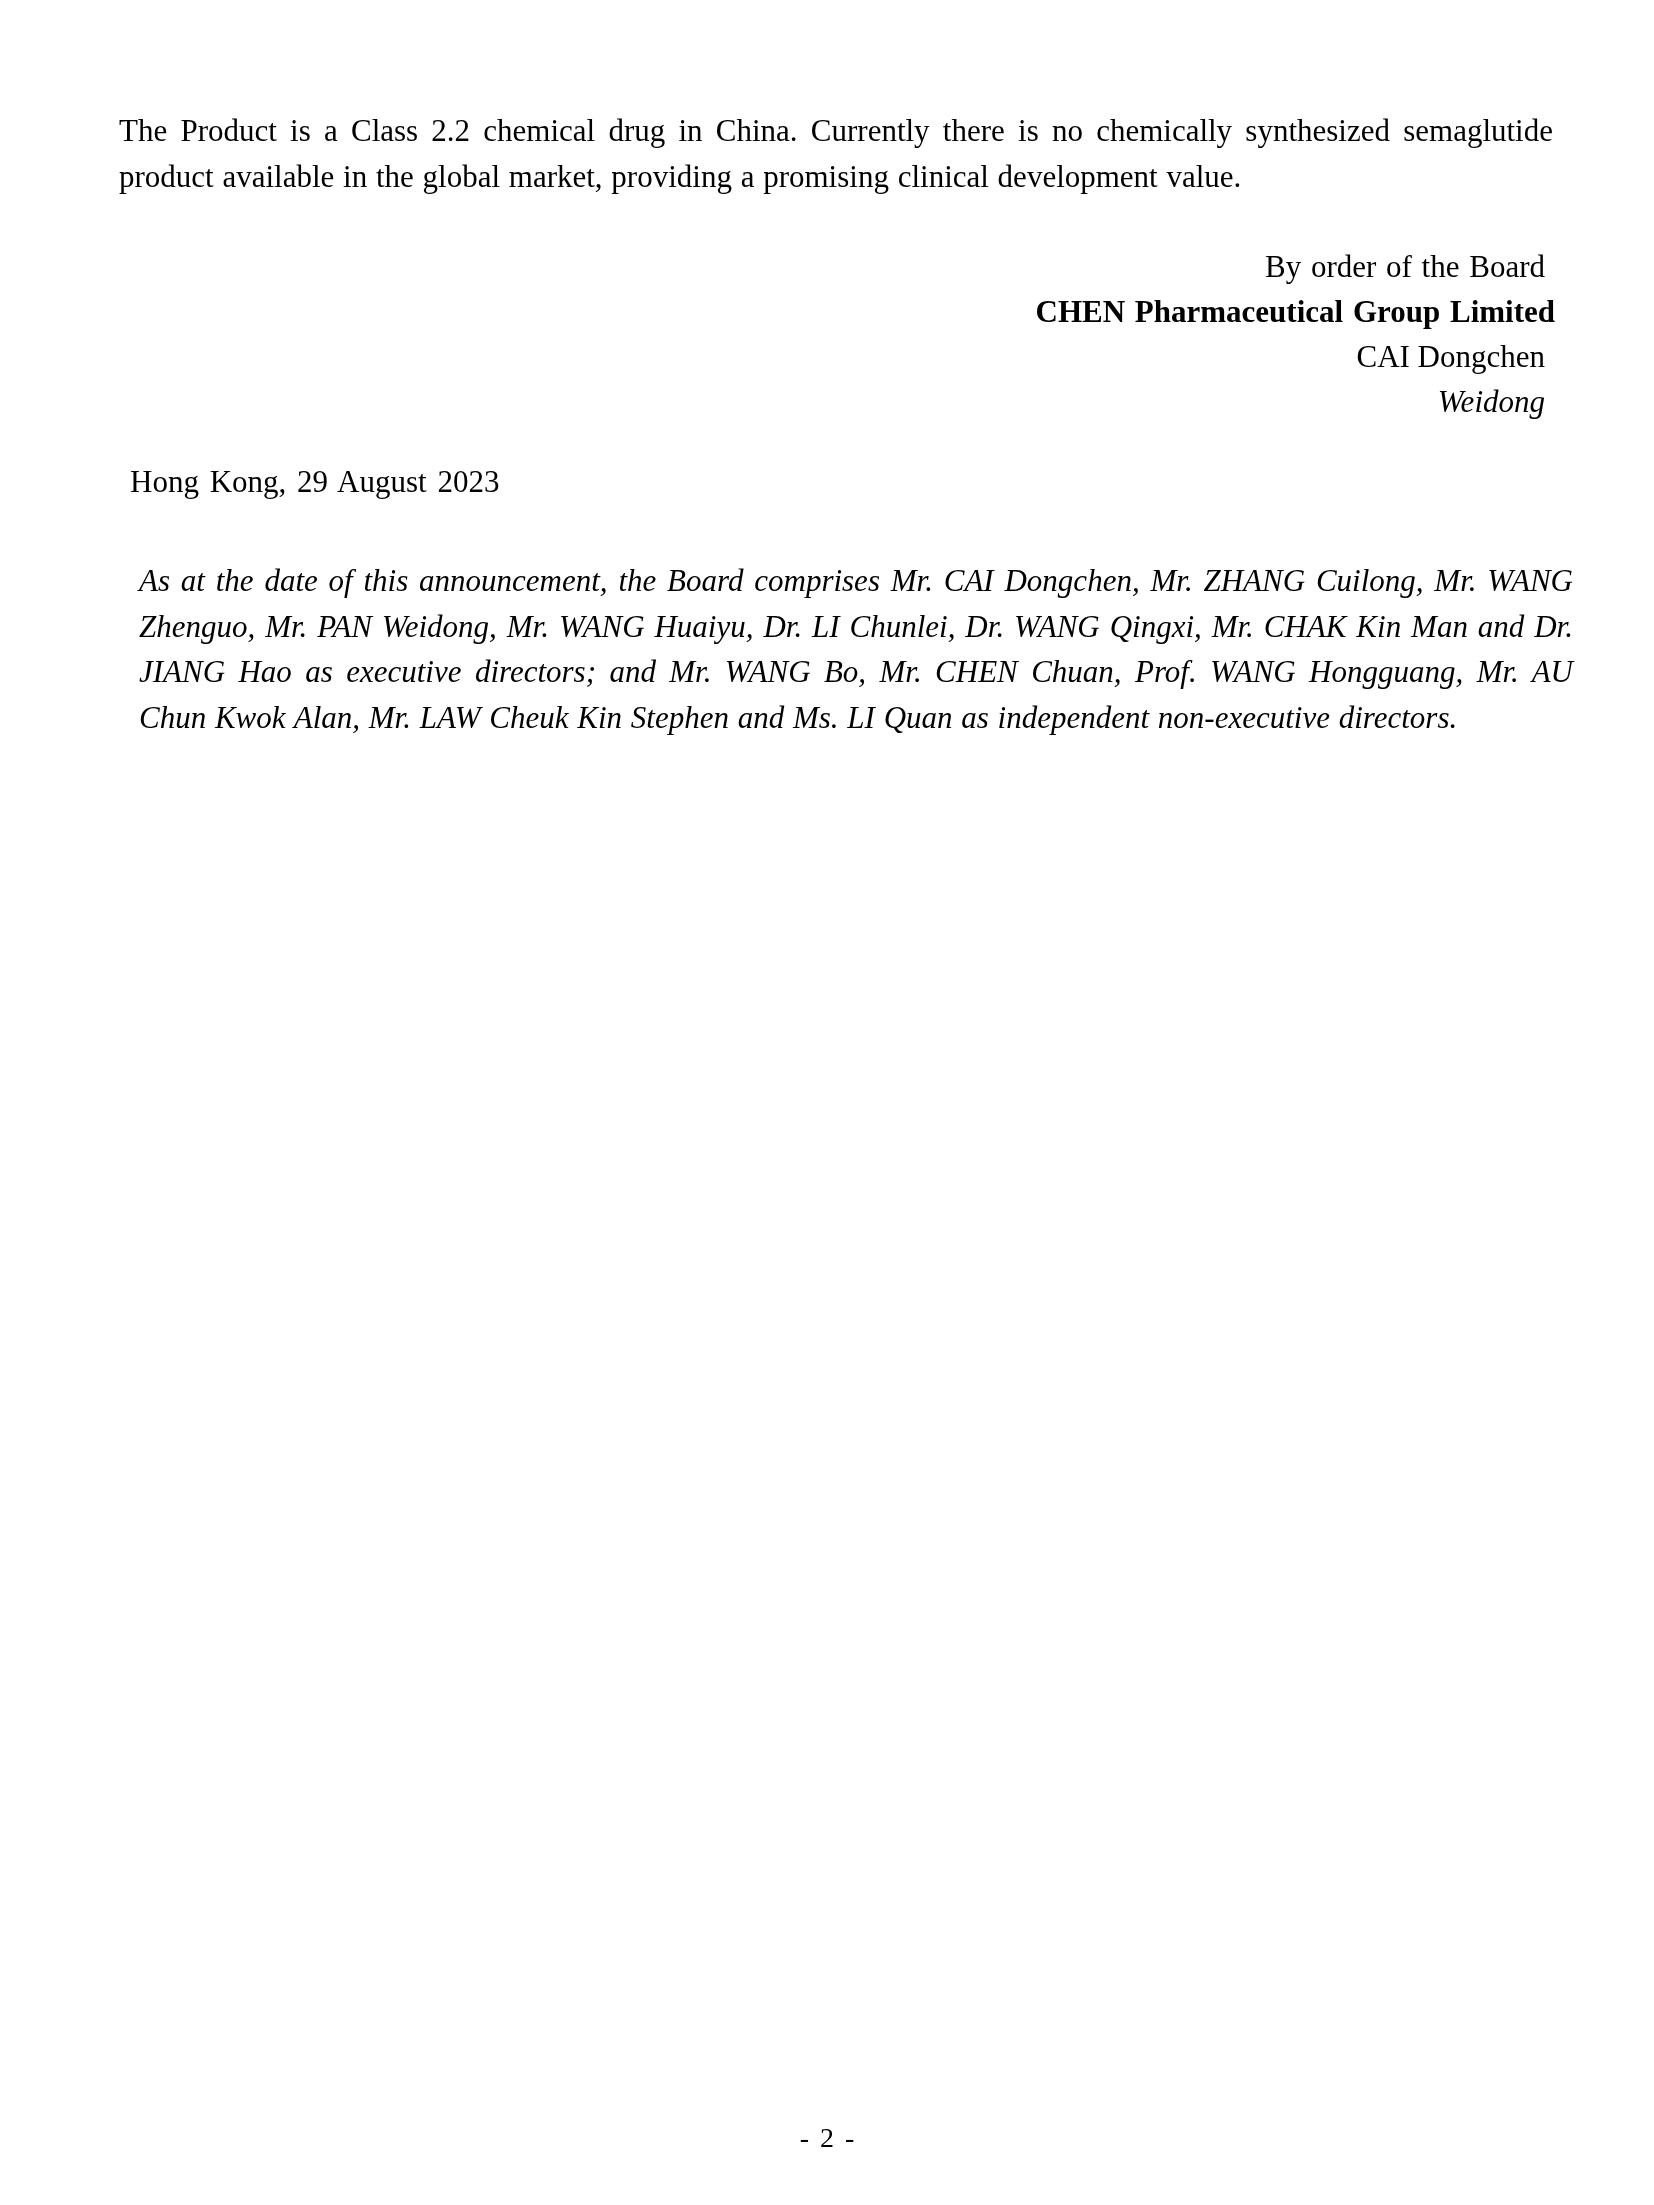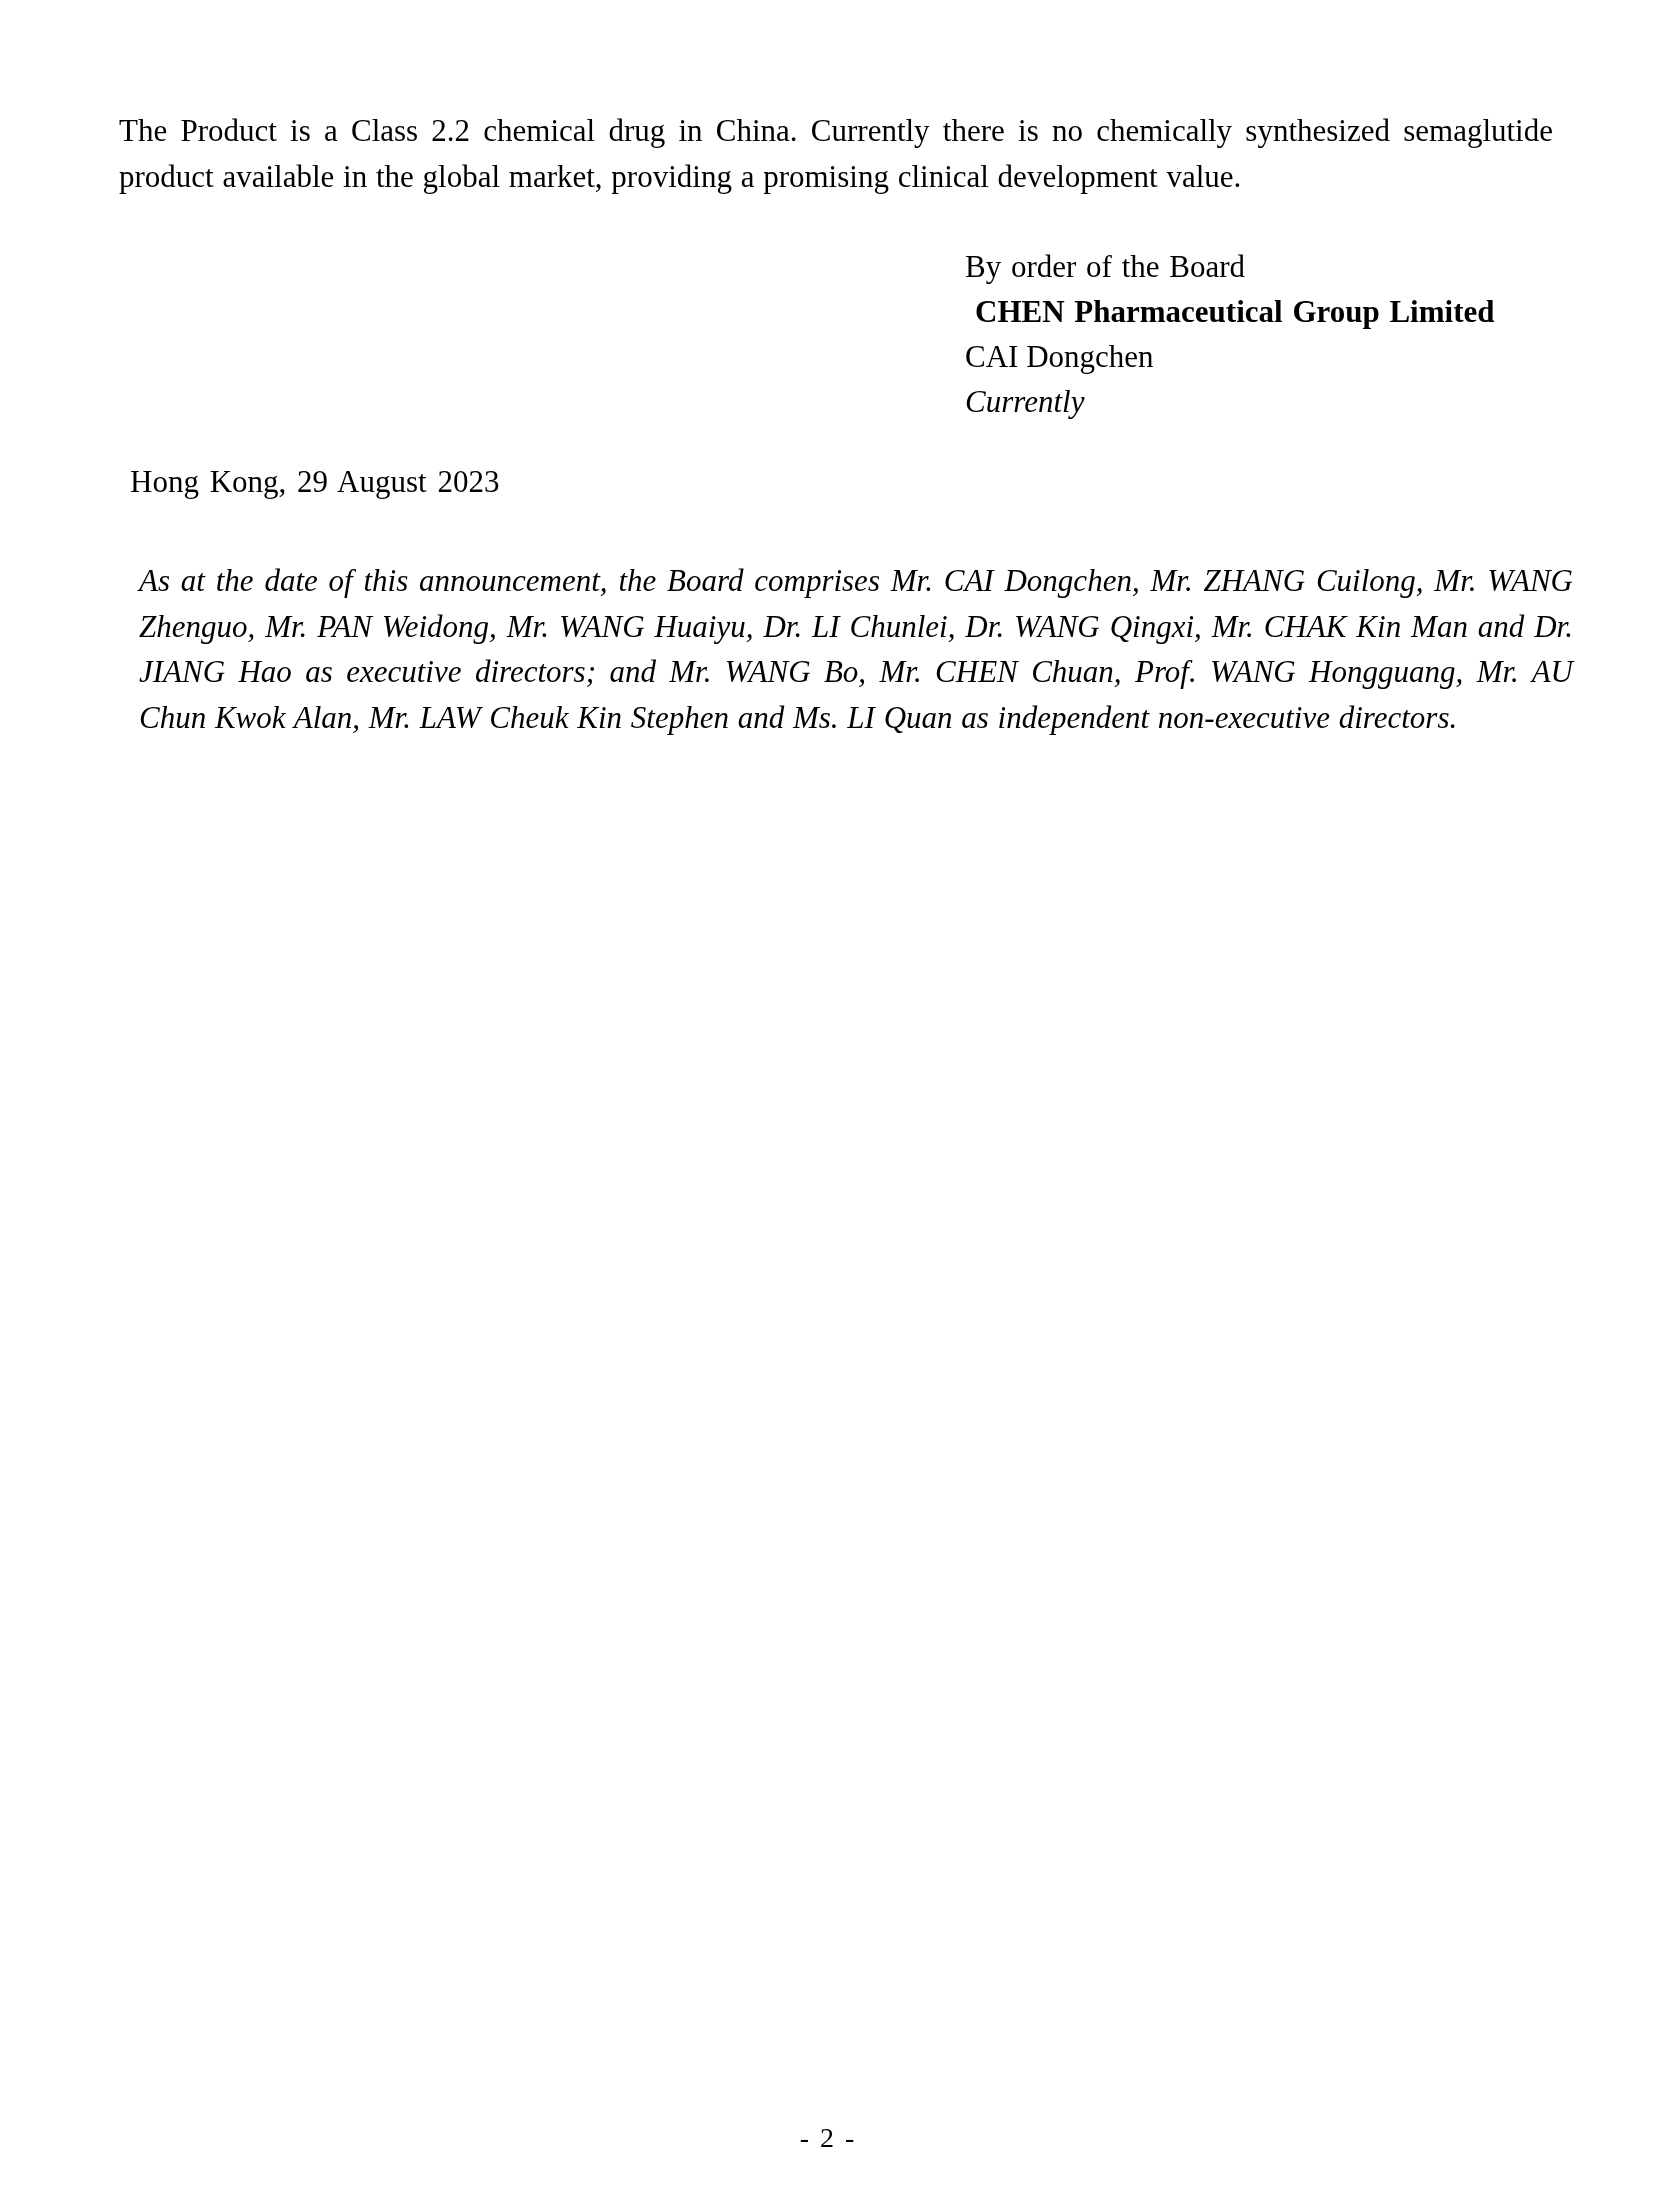--- a/index.html
+++ b/index.html
@@ -34,21 +34,21 @@
     }
     .para-intro {
       top: 108px;
       word-spacing: 1px;
     }
     .signature {
       position: absolute;
       top: 244px;
       left: 975px;
       width: 580px;
-      text-align: left;
+      text-align: right;
       font-size: 31px;
       line-height: 45px;
     }
     .signature .sig-line {
       display: block;
       white-space: nowrap;
     }
     .signature .order-line {
       position: relative;
       left: -10px;
@@ -99,21 +99,21 @@
 <body>
 
 <div class="page">
 
   <p class="para para-intro">The Product is a Class 2.2 chemical drug in China. Currently there is no chemically synthesized semaglutide product available in the global market, providing a promising clinical development value.</p>
 
   <div class="signature">
     <span class="sig-line order-line">By order of the Board</span>
     <span class="sig-line company">CHEN Pharmaceutical Group Limited</span>
     <span class="sig-line name">CAI Dongchen</span>
-    <span class="sig-line title">Currently</span>
+    <span class="sig-line title">Weidong</span>
   </div>
 
   <p class="place-date">Hong Kong, 29 August 2023</p>
 
   <p class="para para-directors">As at the date of this announcement, the Board comprises Mr. CAI Dongchen, Mr. ZHANG Cuilong, Mr. WANG Zhenguo, Mr. PAN Weidong, Mr. WANG Huaiyu, Dr. LI Chunlei, Dr. WANG Qingxi, Mr. CHAK Kin Man and Dr. JIANG Hao as executive directors; and Mr. WANG Bo, Mr. CHEN Chuan, Prof. WANG Hongguang, Mr. AU Chun Kwok Alan, Mr. LAW Cheuk Kin Stephen and Ms. LI Quan as independent non-executive directors.</p>
 
   <p class="page-number">- 2 -</p>
 
 </div>
 

